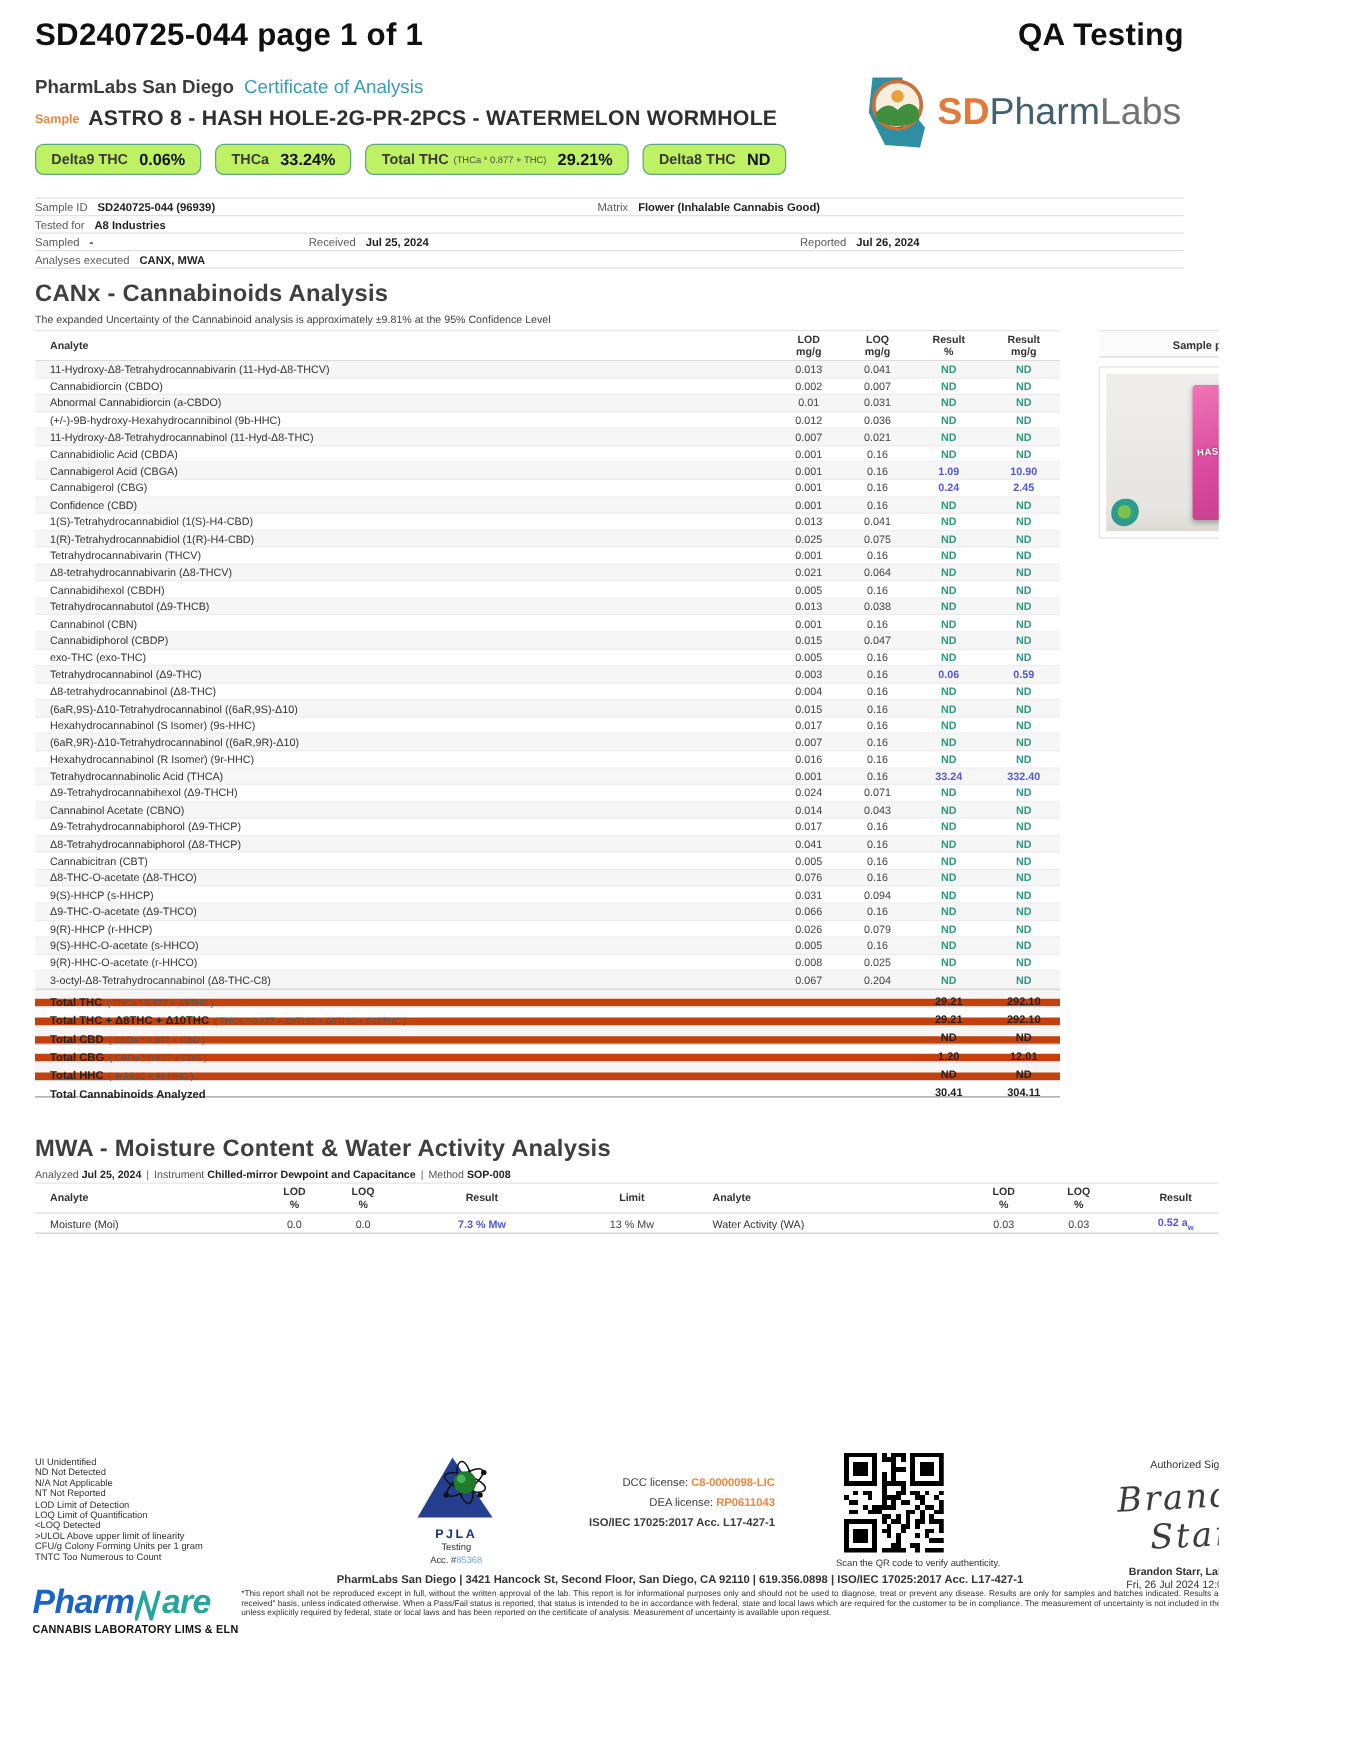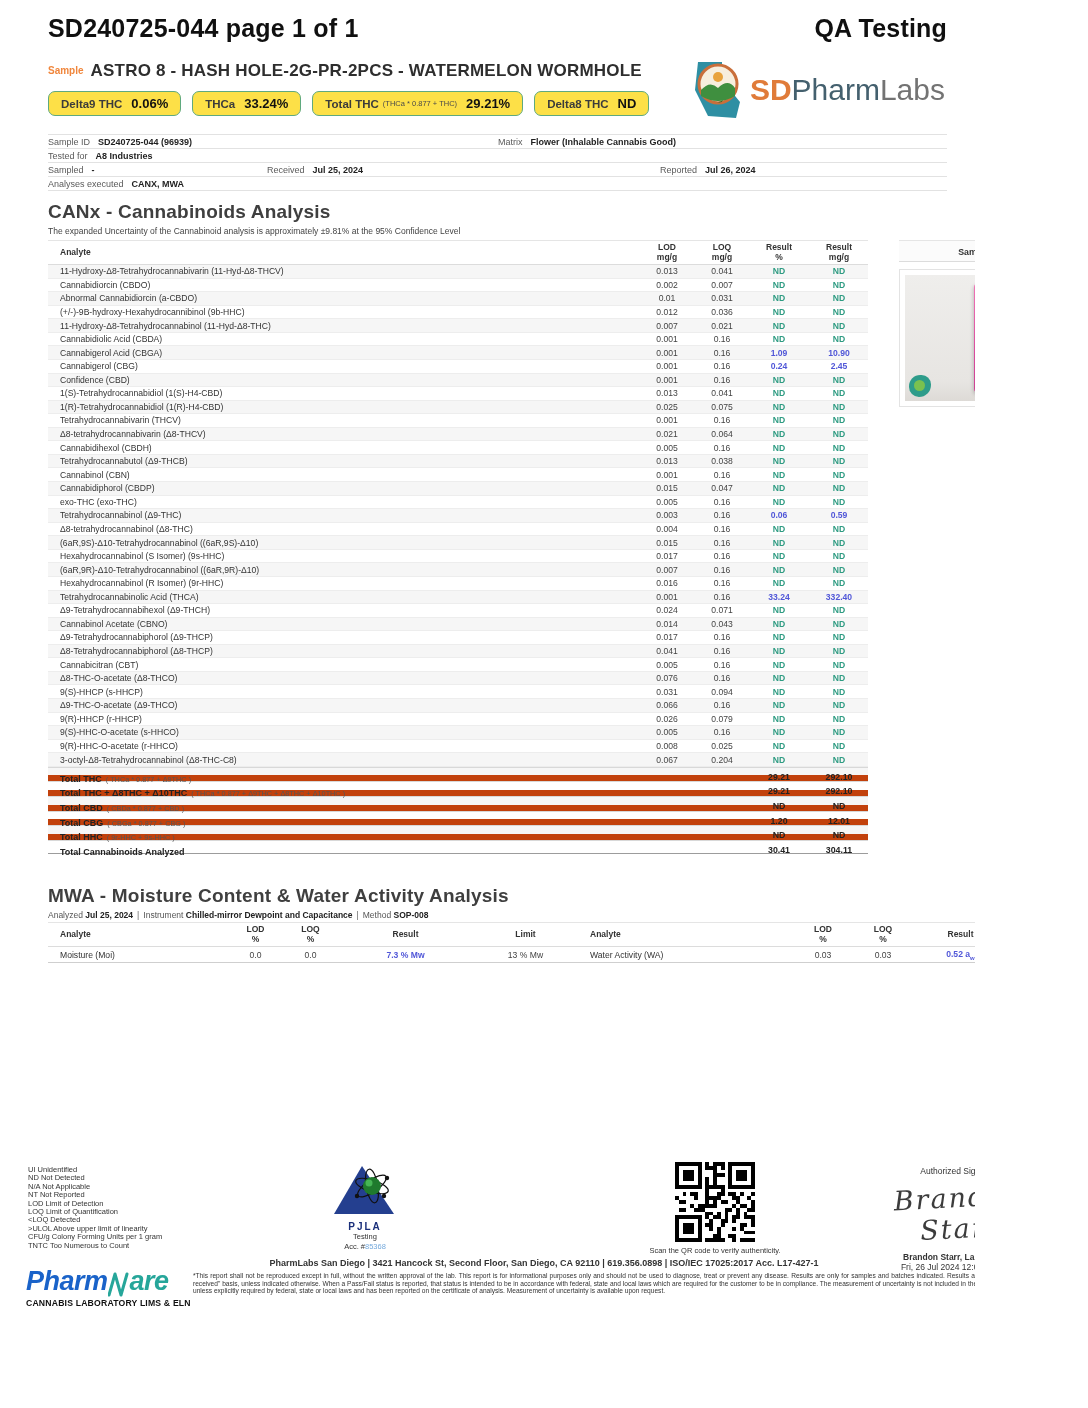--- a/index.html
+++ b/index.html
@@ -1,34 +1,34 @@
 <!DOCTYPE html>
 <html><head>
 <meta charset="utf-8">
 <style>
   * { margin:0; padding:0; box-sizing:border-box; }
   body { background:#fff; font-family:"Liberation Sans", sans-serif; color:#222; }
-  #page { position:relative; width:975px; height:1408px; background:#fff; overflow:hidden;padding-left:20px; }
+  #page { position:relative; width:975px; height:1408px; background:#fff; overflow:hidden; }
   .content { padding:14px 28px 0 28px; }
 
   
   .toprow { display:flex; justify-content:space-between; align-items:baseline; margin-bottom:18px; }
   .toprow .doc-id, .toprow .qa { font-size:25px; font-weight:600; color:#101010; letter-spacing:.2px; }
 
   
   .brandrow { margin-bottom:7px; font-size:15px; }
   .lab-name { font-weight:700; color:#3c3c3c; margin-right:8px; }
   .doc-type { color:#3a9cba; font-weight:500; }
   .samplerow { margin-bottom:10px; }
   .sample-label { color:#f0863c; font-size:10px; font-weight:700; margin-right:7px; vertical-align:2px; }
   .sample-name { font-size:17px; font-weight:700; color:#2e2e2e; letter-spacing:.2px; }
 
   
   #badges { display:flex; gap:11px; margin-bottom:18px; }
-  .badge { display:inline-flex; align-items:center; height:25px; padding:0 12px; background:#fde047; border:1.5px solid #5fa97f; border-radius:7px; }
+  .badge { display:inline-flex; align-items:center; height:25px; padding:0 12px; background:#bef264; border:1.5px solid #5fa97f; border-radius:7px; }
   .b-label { font-size:11.5px; font-weight:600; color:#3b3b3b; }
   .b-formula { font-size:7.5px; color:#4a4a4a; margin-left:4px; }
   .b-value { font-size:13px; font-weight:700; color:#111; margin-left:9px; }
 
   
   .sdlogo { position:absolute; top:60px; right:30px; display:flex; align-items:center; }
   .sdlogo svg { margin-right:4px; }
   .sdlogo .l-sd { color:#e07b39; font-weight:700; font-size:30px; }
   .sdlogo .l-pharm { color:#44606e; font-weight:500; font-size:30px; }
   .sdlogo .l-labs { color:#737373; font-weight:500; font-size:30px; }
@@ -94,21 +94,21 @@
   .legend { position:absolute; left:28px; top:6px; font-size:7.5px; color:#333; line-height:8.4px; }
   .pjla { position:absolute; left:300px; top:4px; width:130px; text-align:center; }
   .pjla-name { font-size:10px; font-weight:700; color:#1a2f7a; letter-spacing:2px; margin-top:1px; }
   .pjla-sub { font-size:7.5px; color:#333; }
   .pjla-acc { font-size:7.5px; color:#333; margin-top:1px; }
   .pjla-acc .accnum { color:#74a9dc; }
   .licenses { position:absolute; left:430px; top:18px; width:190px; text-align:right; font-size:9px; line-height:16px; color:#3c3c3c; }
   .lic-val { color:#f0863c; font-weight:600; text-decoration:none; }
   .lic-iso { font-weight:600; color:#3c3c3c; }
   .qr-wrap { position:absolute; left:675px; top:2px; width:80px; }
-  .qr-caption { position:absolute; left:630px; top:86px; width:170px; text-align:center; font-size:7.5px; color:#333; }
+  .qr-caption { position:absolute; left:630px; top:86px; width:170px; text-align:right; font-size:7.5px; color:#333; }
   .sigblock { position:absolute; left:855px; top:6px; width:210px; text-align:center; }
   .sig-title { font-size:8.5px; color:#333; margin-bottom:6px; }
   .sig-script { font-family:"DejaVu Serif", serif; font-style:italic; font-size:27px; color:#3c3c3c; letter-spacing:2px; transform:rotate(-3deg); margin:4px 0 8px 0; }
   .sig-name { font-size:8.5px; font-weight:600; color:#333; }
   .sig-date { font-size:8.5px; color:#333; }
   .addr { position:absolute; left:0; top:98px; width:1088px; text-align:center; font-size:9px; font-weight:700; color:#333; }
   .disclaimer { position:absolute; left:193px; top:112px; width:845px; font-size:6.6px; line-height:7.6px; color:#333; text-align:justify; }
   .pwlogo { position:absolute; left:26px; top:106px; width:170px; }
   .pw-line { display:flex; align-items:flex-end; }
   .pw1 { font-size:27px; font-weight:700; font-style:italic; color:#1a63c9; letter-spacing:-.5px; }
@@ -119,20 +119,23 @@
 <body>
 
 <div id="page">
   <div class="content">
 
     <div class="toprow">
       <div class="doc-id">SD240725-044 page 1 of 1</div>
       <div class="qa">QA Testing</div>
     </div>
 
+    <div class="brandrow">
+      <span class="lab-name">PharmLabs San Diego</span><span class="doc-type">Certificate of Analysis</span>
+    </div>
 
     <div class="samplerow">
       <span class="sample-label">Sample</span><span class="sample-name">ASTRO 8 - HASH HOLE-2G-PR-2PCS - WATERMELON WORMHOLE</span>
     </div>
 
     <div id="badges">
         <div class="badge">
           <span class="b-label">Delta9 THC</span>
           <span class="b-value">0.06%</span>
         </div>
@@ -595,20 +598,25 @@
         <circle cx="37" cy="19" r="3.5" fill="#46b554"></circle>
         <circle cx="55" cy="14" r="2.2" fill="#111"></circle>
         <circle cx="25" cy="32" r="2.2" fill="#111"></circle>
         <circle cx="52" cy="32" r="2.2" fill="#111"></circle>
       </svg>
       <div class="pjla-name">PJLA</div>
       <div class="pjla-sub">Testing</div>
       <div class="pjla-acc"><span>Acc. #</span><span class="accnum">85368</span></div>
     </div>
 
+    <div class="licenses">
+      <div><span>DCC license:</span> <span class="lic-val">C8-0000098-LIC</span></div>
+      <div><span>DEA license:</span> <span class="lic-val">RP0611043</span></div>
+      <div class="lic-iso">ISO/IEC 17025:2017  Acc. L17-427-1</div>
+    </div>
 
     <div class="qr-wrap">
       <svg id="qr-svg" width="80" height="80" viewBox="0 0 21 21" shape-rendering="crispEdges">
           <rect x="0" y="0" width="21" height="21" fill="#fff"></rect>
           <rect x="8" y="0" width="1" height="1" fill="#000"></rect>
           <rect x="10" y="0" width="1" height="1" fill="#000"></rect>
           <rect x="11" y="0" width="1" height="1" fill="#000"></rect>
           <rect x="12" y="0" width="1" height="1" fill="#000"></rect>
           <rect x="8" y="1" width="1" height="1" fill="#000"></rect>
           <rect x="9" y="1" width="1" height="1" fill="#000"></rect>

